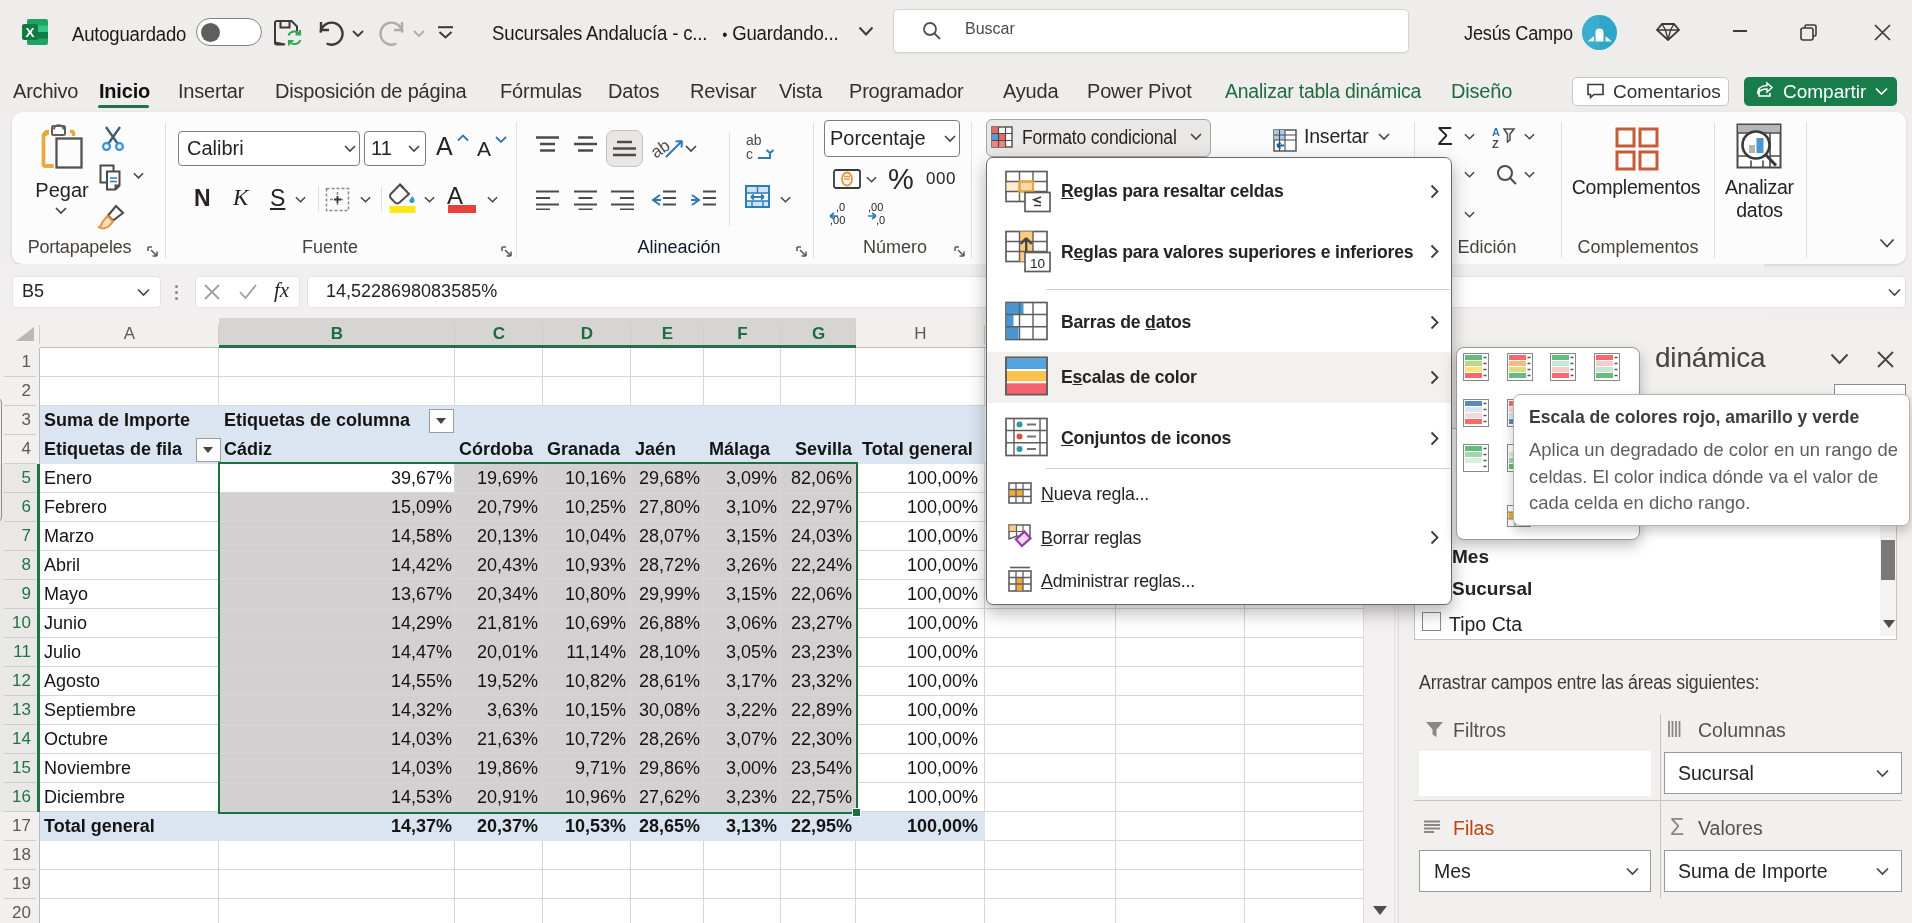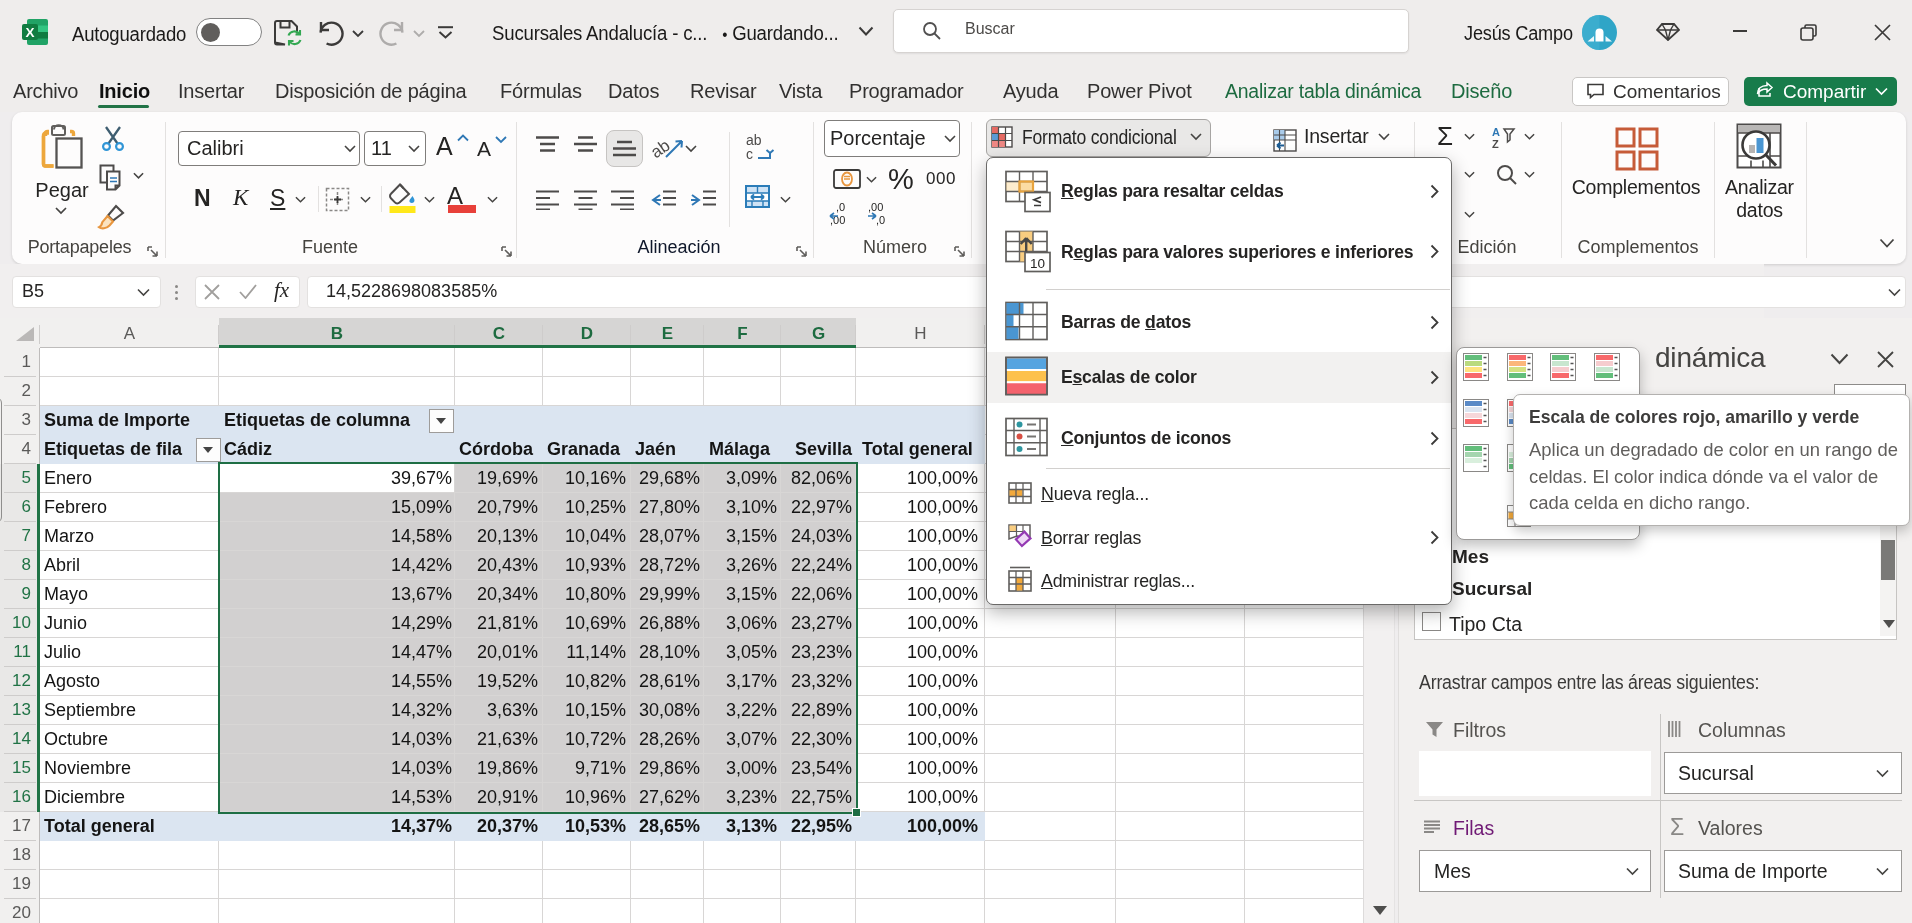--- a/index.html
+++ b/index.html
@@ -718,21 +718,21 @@
   <div class="abs" style="left:1419px;top:751px;width:232px;height:45px;background:#fff;"></div>
   <div class="abs" style="left:1664px;top:752px;width:238px;height:42px;background:#fff;border:1px solid #9c9a98;"></div>
   <div class="abs" style="left:1678px;top:762px;font-size:19.5px;color:#252423;">Sucursal</div>
   <svg class="ico" style="left:1876px;top:769px;" width="13" height="9" viewBox="0 0 13 9">
       <path d="M1 1.5 l5.5 5.5 5.5-5.5" stroke="#454442" stroke-width="1.7" fill="none"></path>
     </svg>
 
   <svg class="ico" style="left:1424px;top:820px;" width="16" height="14" viewBox="0 0 16 14">
       <path d="M0 1.5 h16 M0 5 h16 M0 8.5 h16 M0 12 h10" stroke="#8a8886" stroke-width="1.8"></path>
     </svg>
-  <div class="abs" style="left:1453px;top:817px;font-size:19.5px;color:#701a75;">Filas</div>
+  <div class="abs" style="left:1453px;top:817px;font-size:19.5px;color:#c2410c;">Filas</div>
   <div class="abs" style="left:1670px;top:814px;font-size:23px;color:#8a8886;">Σ</div>
   <div class="abs" style="left:1698px;top:817px;font-size:19.5px;color:#555350;">Valores</div>
   <div class="abs" style="left:1419px;top:850px;width:232px;height:42px;background:#fff;border:1px solid #9c9a98;"></div>
   <div class="abs" style="left:1434px;top:860px;font-size:19.5px;color:#252423;">Mes</div>
   <svg class="ico" style="left:1626px;top:867px;" width="13" height="9" viewBox="0 0 13 9">
       <path d="M1 1.5 l5.5 5.5 5.5-5.5" stroke="#454442" stroke-width="1.7" fill="none"></path>
     </svg>
   <div class="abs" style="left:1664px;top:850px;width:238px;height:42px;background:#fff;border:1px solid #9c9a98;"></div>
   <div class="abs" style="left:1678px;top:860px;font-size:19.5px;color:#252423;">Suma de Importe</div>
   <svg class="ico" style="left:1876px;top:867px;" width="13" height="9" viewBox="0 0 13 9">

